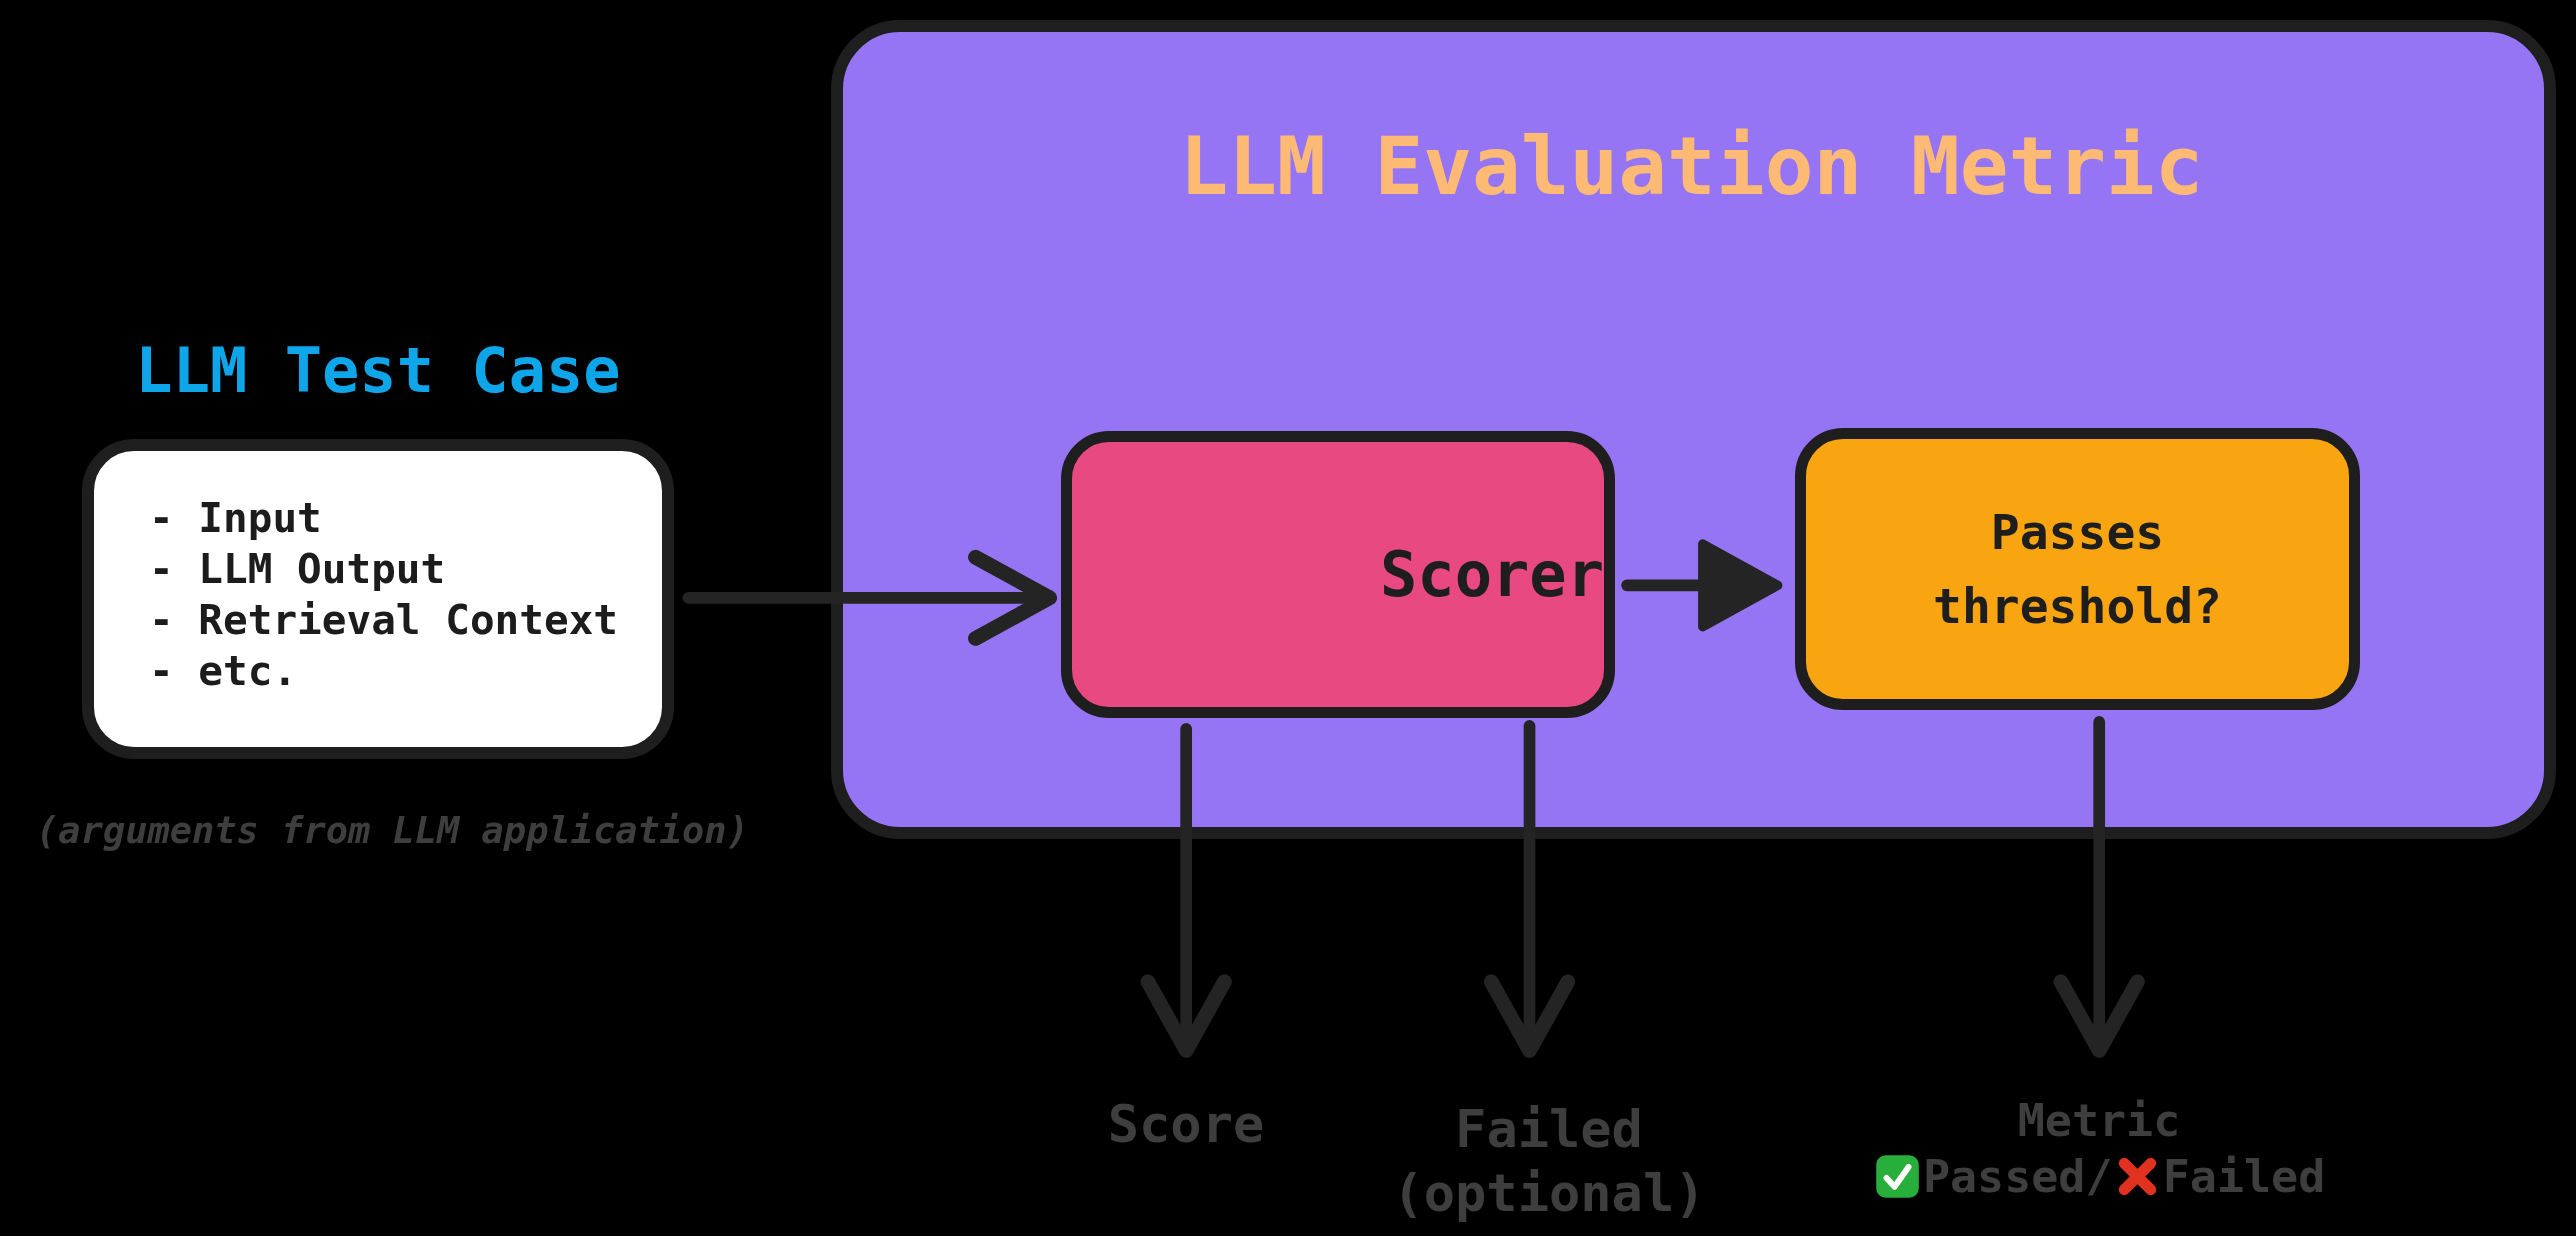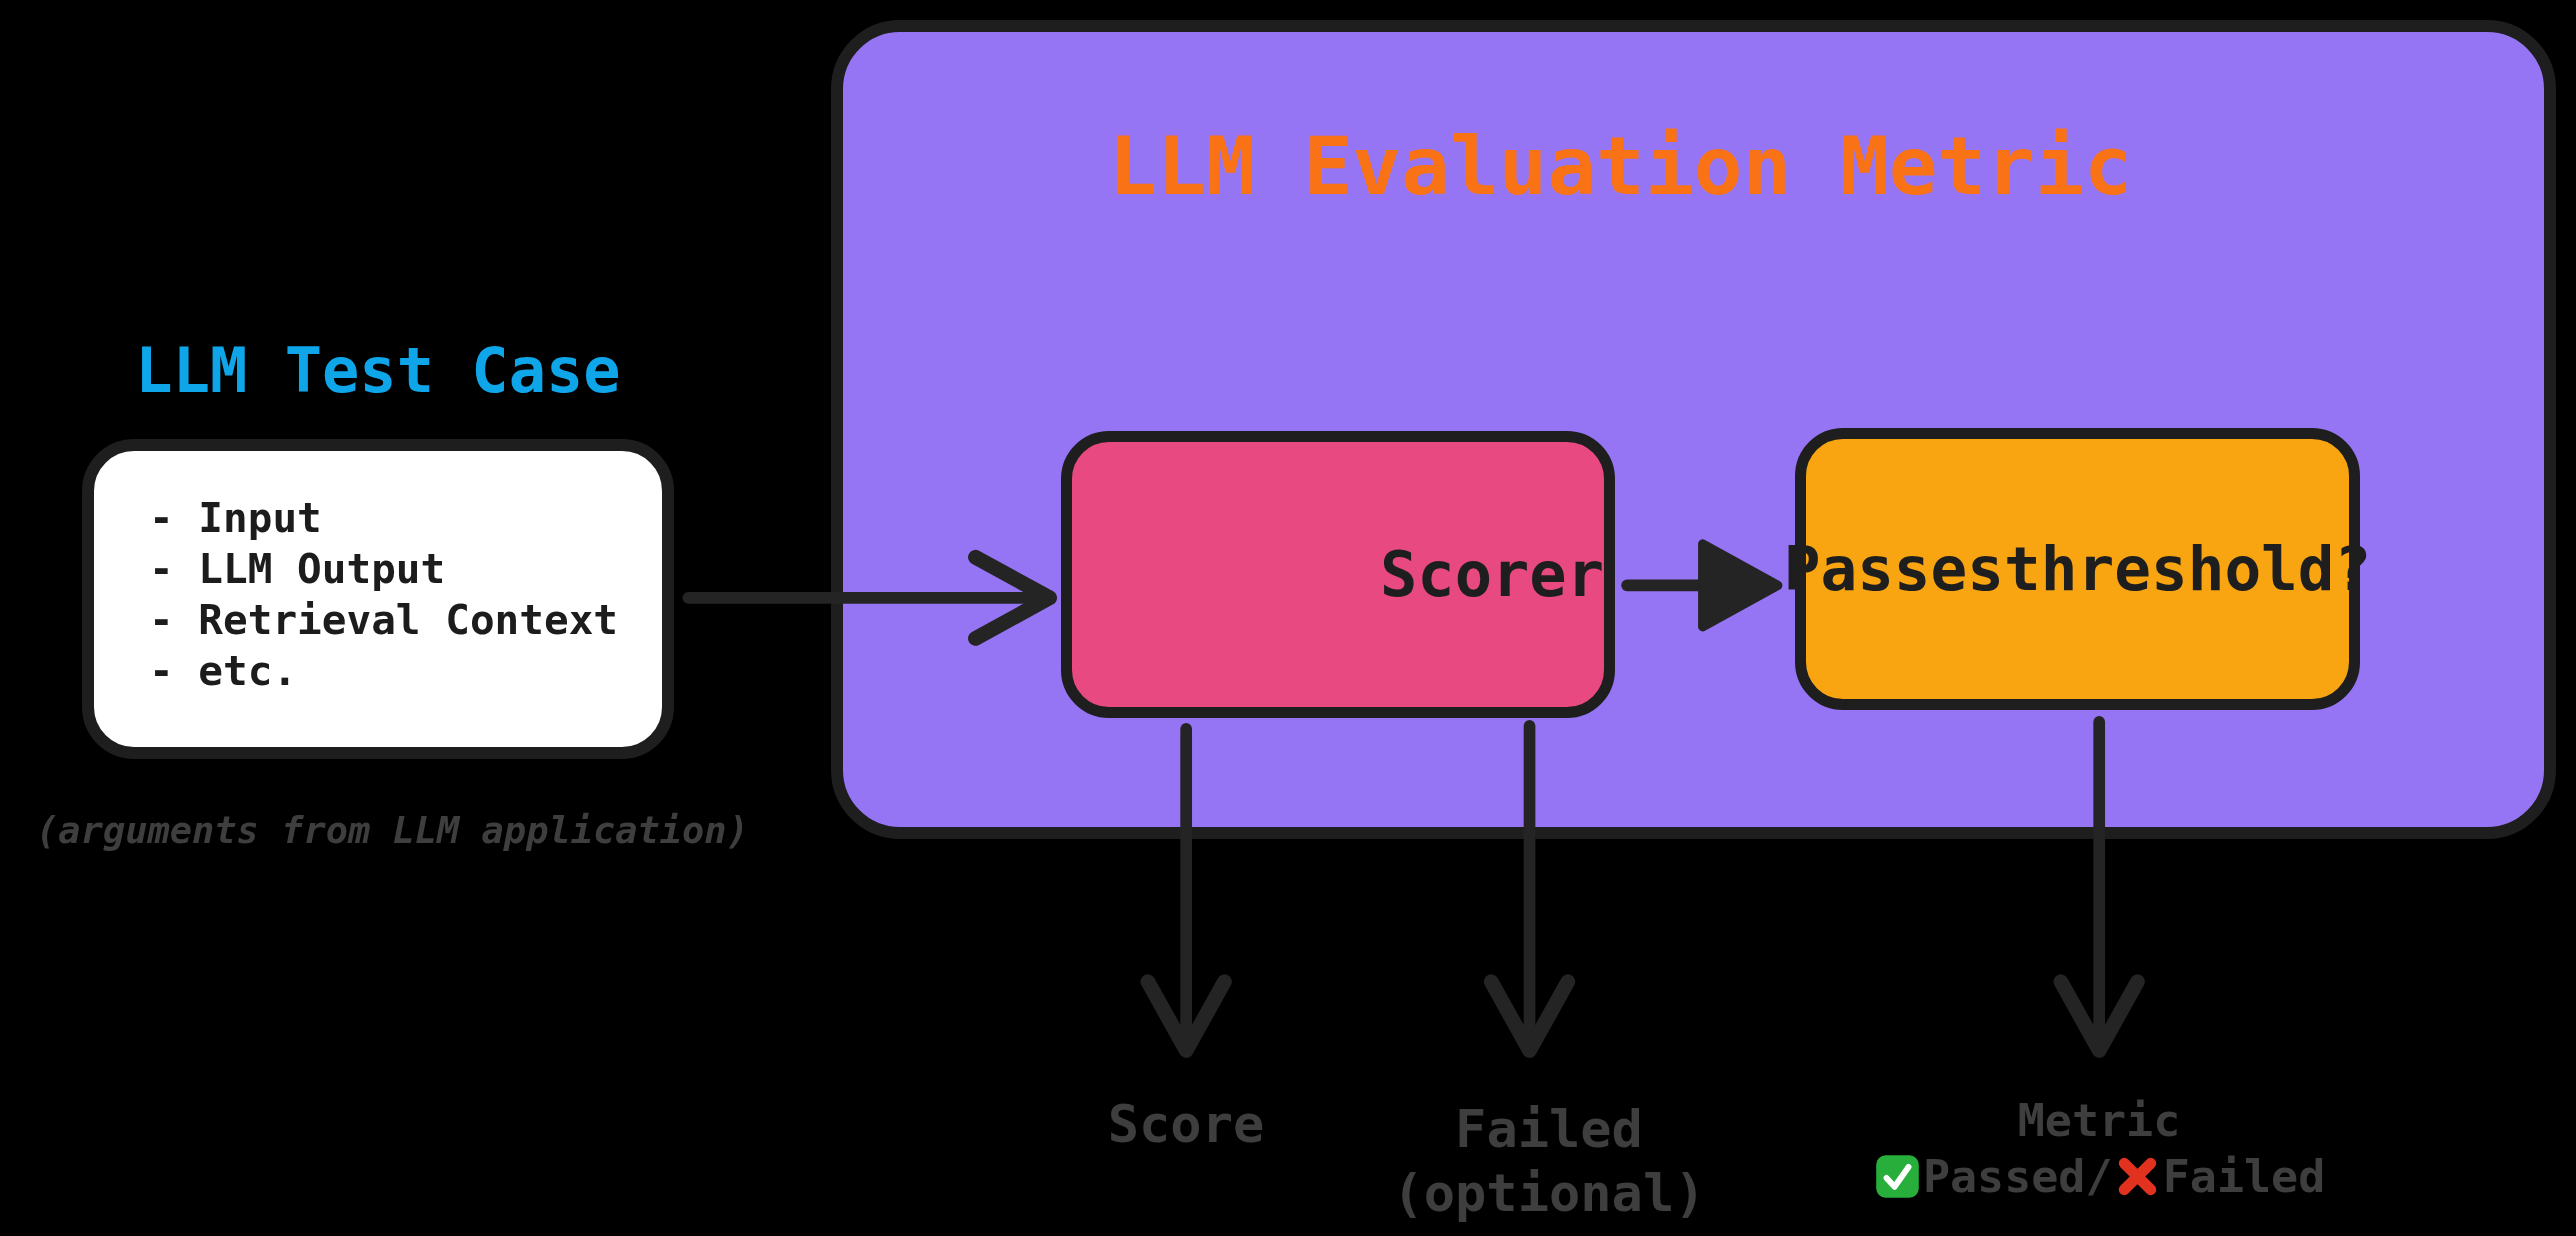--- a/index.html
+++ b/index.html
@@ -23,35 +23,35 @@
   .tc-caption {
     position:absolute; left:18px; top:808px; width:749px;
     text-align:center; font-size:37px; line-height:45px; color:#3E3E3E;font-style:italic;
   }
 
   .metric-container {
     position:absolute; left:831px; top:19.5px; width:1725px; height:819px;
     background:#9675F5; border:12.5px solid #1E1E1E; border-radius:69px;
   }
   .metric-title {
-    position:absolute; left:758px; top:123px; width:1725px;
-    text-align:center; font-size:81px; line-height:87px; color:#f97316;
+    position:absolute; left:829px; top:123px; width:1725px;
+    text-align:center; font-size:81px; line-height:87px; color:#fdba74;
   }
 
   .scorer-box {
     position:absolute; left:1061px; top:431px; width:554px; height:287px;
     background:#E74980; border:11.7px solid #1E1E1E; border-radius:48px;
     display:flex; align-items:center; justify-content:flex-end;
     font-size:62px; color:#1E1E1E;
   }
   .threshold-box {
     position:absolute; left:1795px; top:428px; width:565px; height:282px;
     background:#F9A512; border:11.7px solid #1E1E1E; border-radius:48px;
-    display:flex; flex-direction:row; align-items:center; justify-content:center;
-    font-size:61px; line-height:74px; color:#1E1E1E; text-align:center;
+    display:flex; flex-direction:column; align-items:center; justify-content:center;
+    font-size:48px; line-height:74px; color:#1E1E1E; text-align:center;
   }
 
   
   .out-label { position:absolute; text-align:center; color:#3E3E3E; }
   .score-label  { left:1030px; top:1097px; width:312px; font-size:52px; line-height:55px; }
   .reason-label { left:1315px; top:1097px; width:468px; font-size:52px; line-height:64px; }
   .metric-label { left:1818px; top:1093px; width:562px; font-size:45px; }
   .metric-label .line1 { line-height:55px; }
   .metric-label .line2 { height:56px; display:flex; align-items:center; justify-content:center; }
   .emoji { width:47px; height:47px; display:block; margin:0 1.6px; }

